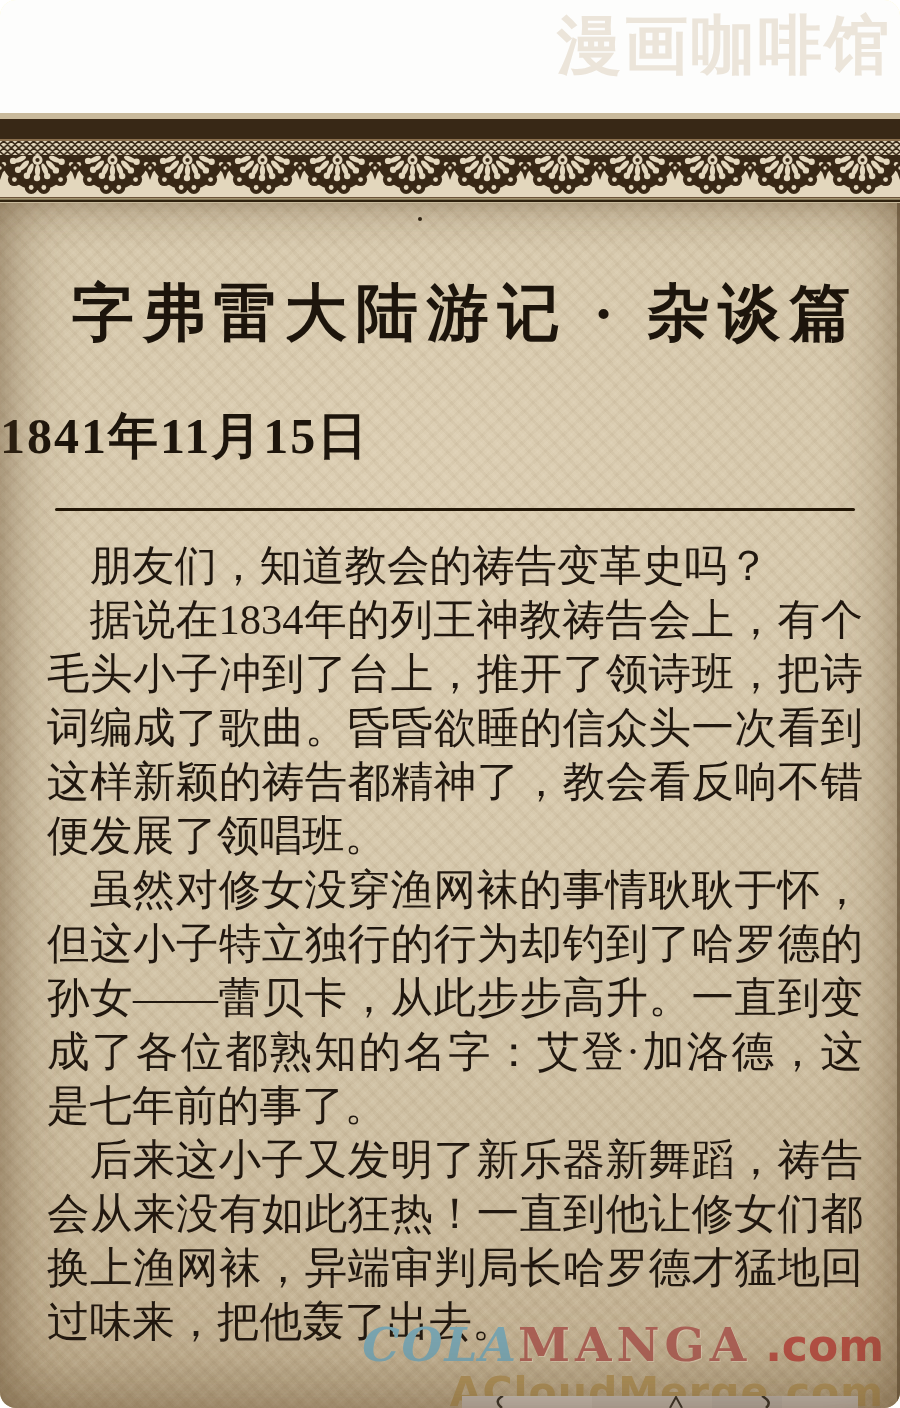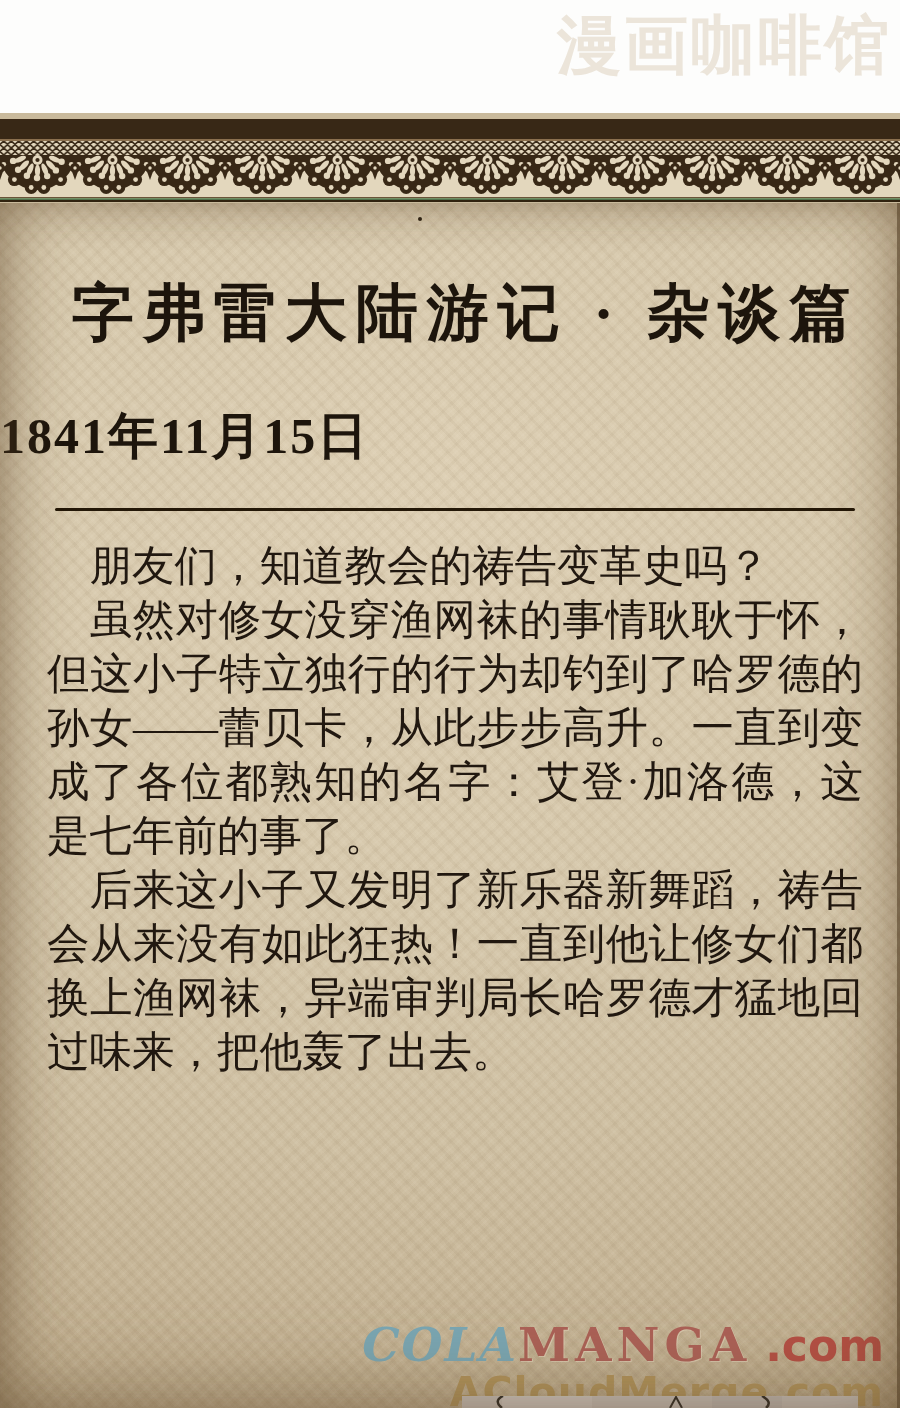--- a/index.html
+++ b/index.html
@@ -1,20 +1,21 @@
 <!DOCTYPE html>
 <html><head>
 <meta charset="utf-8">
 <style>
   html, body { margin: 0; padding: 0; }
   body { width: 900px; height: 1408px; background: #ffffff; overflow: hidden; }
   .page {
     position: relative; width: 900px; height: 1408px;
-    background: #86efac; overflow: hidden;
+    background: #fef9c3; overflow: hidden;
     font-family: "Liberation Serif", "DejaVu Serif", serif;
+    border-radius: 16px;
   }
 
   
   .top-strip { position: absolute; left: 0; top: 0; width: 900px; height: 113px; background: #fdfdfc; }
   .wm-top {
     position: absolute; top: 2px; right: 8px;
     font-family: "DejaVu Sans", "Liberation Sans", sans-serif;
     font-weight: bold; font-size: 64px; letter-spacing: 3px;
     color: #ece5da;
   }
@@ -173,20 +174,21 @@
     <div class="ink-dot"></div>
 
     <h1 class="title">字弗雷大陆游记 · 杂谈篇</h1>
 
     <div class="date">1841年11月15日</div>
 
     <div class="rule"></div>
 
     <div class="body-text">
         <p>朋友们，知道教会的祷告变革史吗？</p>
+        <p>据说在1834年的列王神教祷告会上，有个毛头小子冲到了台上，推开了领诗班，把诗词编成了歌曲。昏昏欲睡的信众头一次看到这样新颖的祷告都精神了，教会看反响不错便发展了领唱班。</p>
         <p>虽然对修女没穿渔网袜的事情耿耿于怀，但这小子特立独行的行为却钓到了哈罗德的孙女——蕾贝卡，从此步步高升。一直到变成了各位都熟知的名字：艾登·加洛德，这是七年前的事了。</p>
         <p>后来这小子又发明了新乐器新舞蹈，祷告会从来没有如此狂热！一直到他让修女们都换上渔网袜，异端审判局长哈罗德才猛地回过味来，把他轰了出去。</p>
       </div>
 
     <div class="wm-bottom">
       <div>
         <span class="wm-cola">COLA</span><span class="wm-manga">MANGA</span><span class="wm-dotcom">.com</span>
       </div>
       <div class="wm-merge">ACloudMerge.com</div>
     </div>

